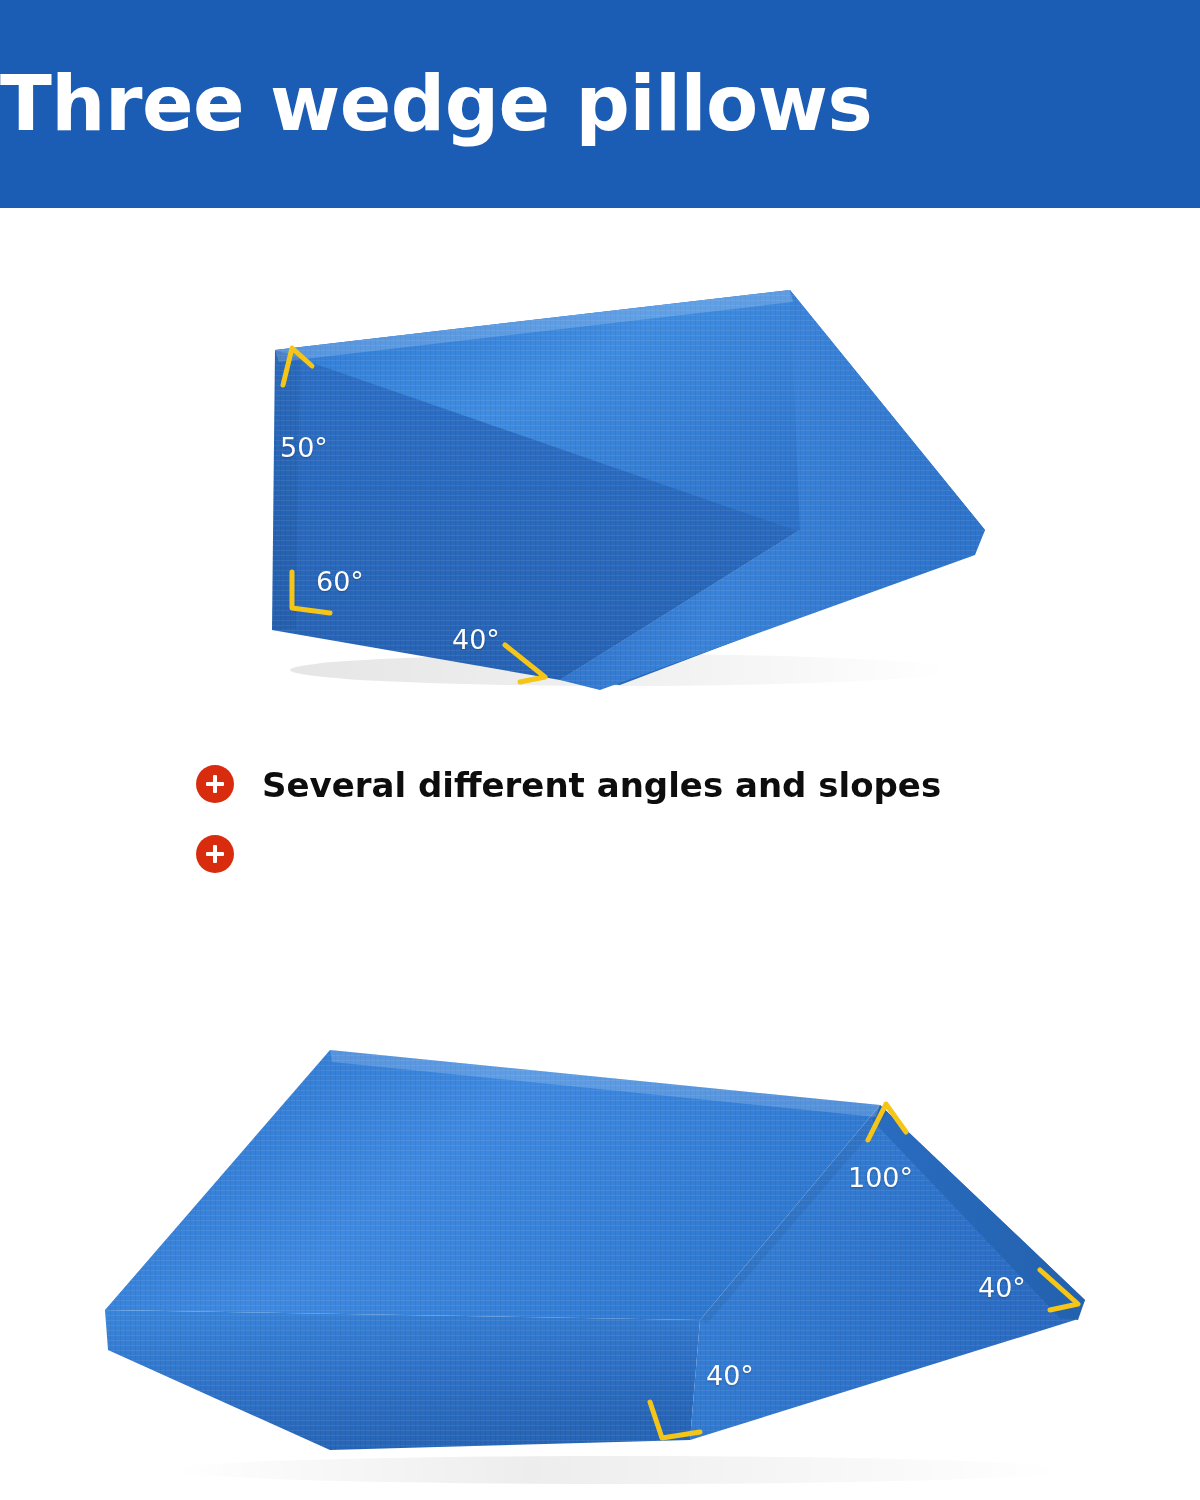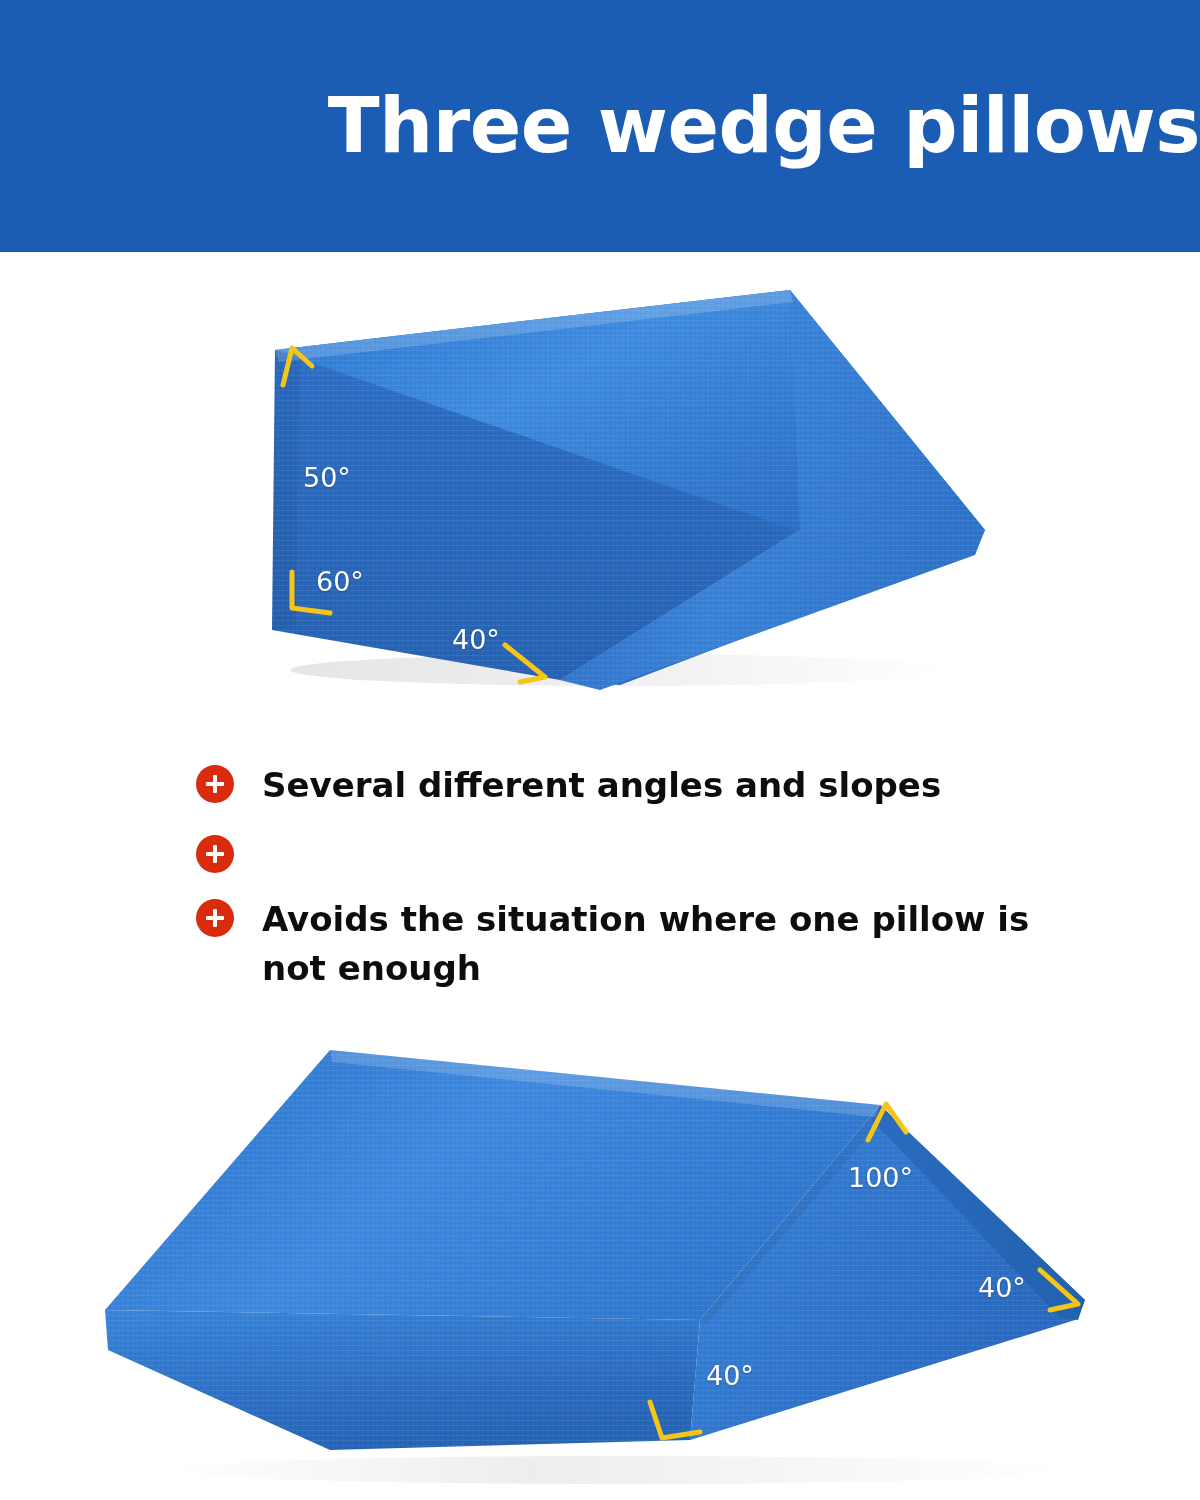--- a/index.html
+++ b/index.html
@@ -14,25 +14,25 @@
     overflow: hidden;
     position: relative;
   }
 
   
   .header-banner {
     position: absolute;
     left: 0;
     top: 0;
     width: 1200px;
-    height: 252px;
+    height: 208px;
     background: #1b5cb4;
     display: flex;
     align-items: center;
-    justify-content: flex-end;
+    justify-content: flex-start;
   }
   .header-title {
     color: #ffffff;
     font-size: 76px;
     font-weight: 700;
     letter-spacing: -0.5px;
     line-height: 1;
     font-family: "DejaVu Sans", sans-serif;
   }
 
@@ -158,37 +158,33 @@
 
     <path d="M275,120 L790,60 L793,72 L279,132 Z" fill="#ffffff" opacity="0.18"></path>
 
     <path d="M272,400 L275,120 L300,126 L296,398 Z" fill="#000000" opacity="0.05"></path>
 
     <path d="M283,155 L292,118 L312,136" fill="none" stroke="#f5c518" stroke-width="5" stroke-linecap="round" stroke-linejoin="round"></path>
     <path d="M292,342 L292,378 L330,383" fill="none" stroke="#f5c518" stroke-width="5" stroke-linecap="round" stroke-linejoin="round"></path>
     <path d="M505,415 L545,447 L520,452" fill="none" stroke="#f5c518" stroke-width="5" stroke-linecap="round" stroke-linejoin="round"></path>
   </svg>
 
-  <div class="angle-label" style="left:303px; top:202px;margin-top:30px;">50°</div>
+  <div class="angle-label" style="left:280px; top:202px;">50°</div>
   <div class="angle-label" style="left:316px; top:336px;">60°</div>
   <div class="angle-label" style="left:452px; top:394px;">40°</div>
 </div>
 
 <div class="features">
   <div class="feature-row">
     <span class="plus-icon"></span>
     <span class="feature-text">Several different angles and slopes</span>
   </div>
   <div class="feature-row">
     <span class="plus-icon"></span>
   </div>
-  <div class="feature-row">
-    <span class="plus-icon"></span>
-    <span class="feature-text">Avoids the situation where one pillow is not enough</span>
-  </div>
 </div>
 
 <div class="stage" id="wedge-pair-stage">
   <svg class="wedge-svg" viewBox="0 0 1200 470" preserveAspectRatio="none">
     <defs>
       <linearGradient id="dgLeftTop" x1="0" y1="0" x2="1" y2="0.4">
         <stop offset="0%" stop-color="#2d74cd"></stop>
         <stop offset="50%" stop-color="#3f8ae0"></stop>
         <stop offset="100%" stop-color="#2f78d0"></stop>
       </linearGradient>

